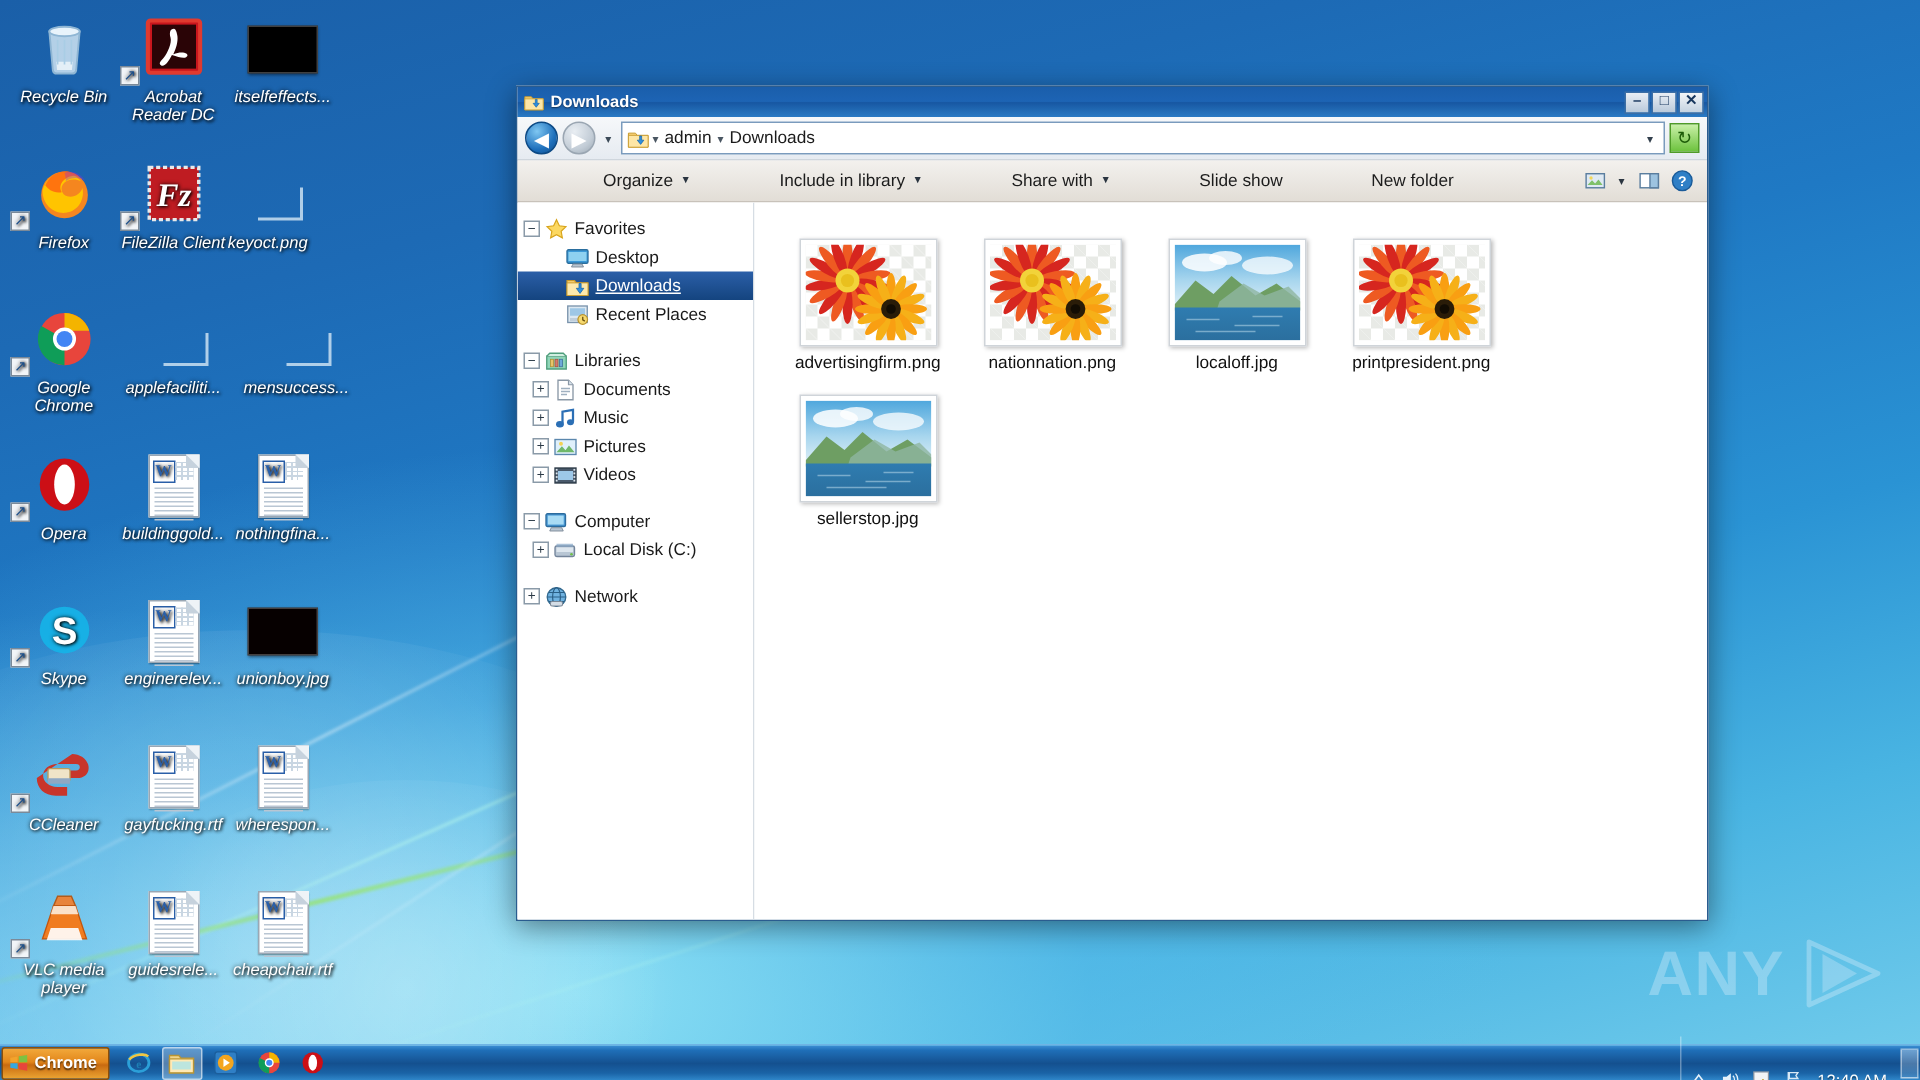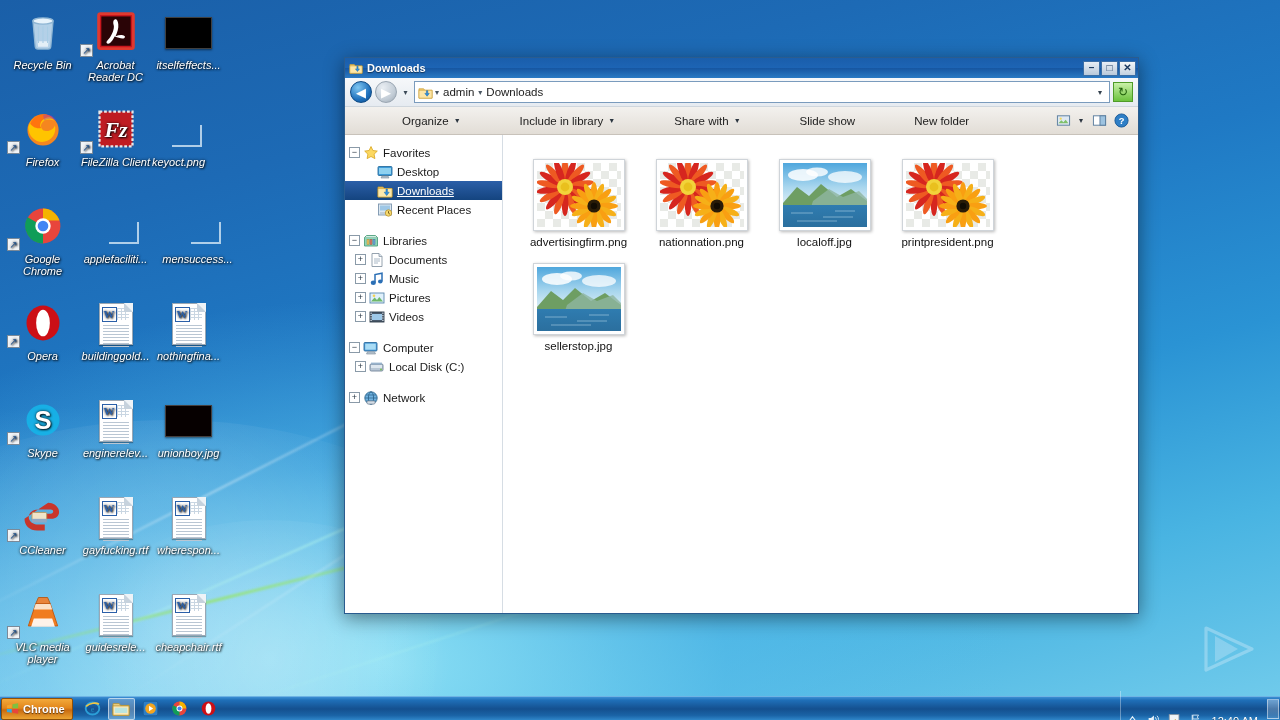--- a/index.html
+++ b/index.html
@@ -935,20 +935,21 @@
               </div>
               <div class="tname">sellerstop.jpg</div>
             </div>
           </div>
       </div>
     </div>
 
   </div>
 
   <div id="watermark">
+    <span>ANY</span>
     <svg width="62" height="50" viewBox="0 0 62 50">
       <path d="M10 4 L56 25 L10 46 Z" fill="none" stroke="rgba(225,240,252,0.34)" stroke-width="3.2" stroke-linejoin="round"></path>
       <path d="M19 12 L42 25 L19 38 Z" fill="rgba(225,240,252,0.30)"></path>
     </svg>
   </div>
 
   <div id="taskbar">
     <div class="startbtn">
       <svg width="15" height="15" viewBox="0 0 16 16">
         <path d="M2 4.4l5.2-.9V7.6H2z" fill="#f3a32b"></path>

